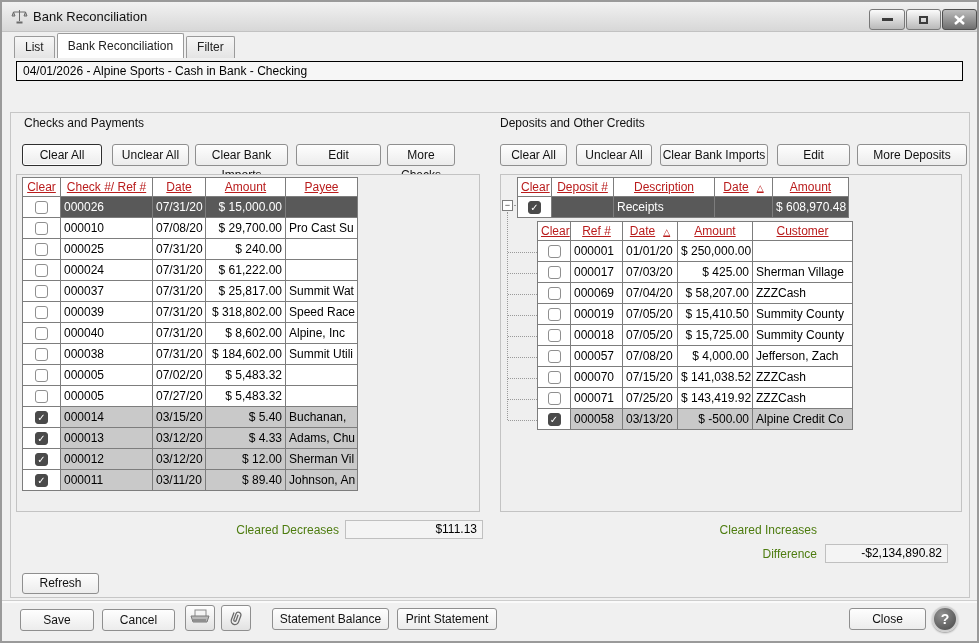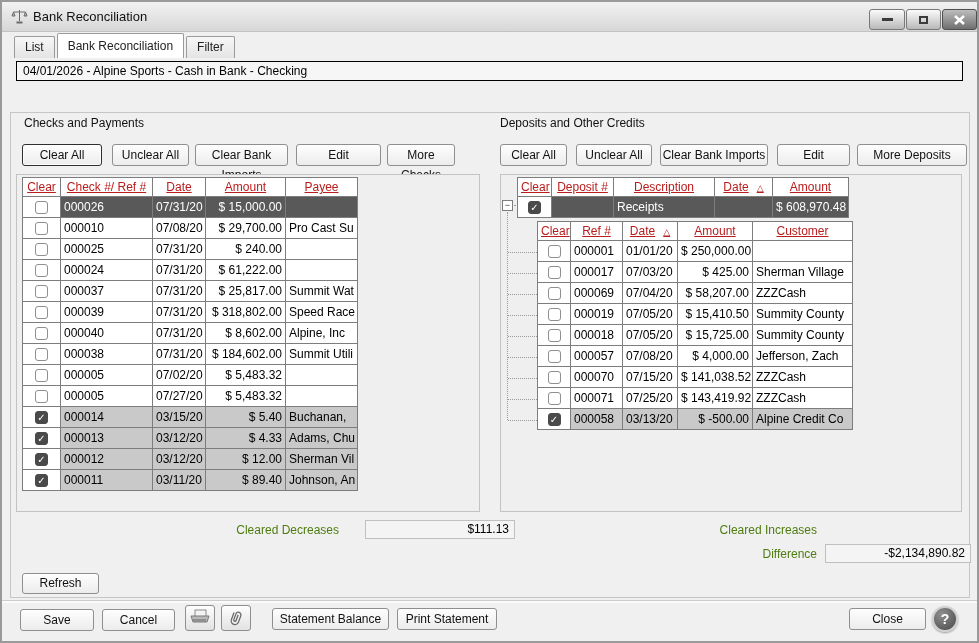--- a/index.html
+++ b/index.html
@@ -223,21 +223,21 @@
           <td class="cbcell"><span class="cb checked">✓</span></td>
           <td>000011</td>
           <td>03/11/20</td>
           <td class="right">$ 89.40</td>
           <td>Johnson, An</td>
         </tr>
       </tbody>
     </table>
 
   <div class="flabel" style="left:197px;top:521px;width:140px;">Cleared Decreases</div>
-  <div class="field" style="left:343px;top:518px;width:150px;margin-left:20px;">$111.13</div>
+  <div class="field" style="left:343px;top:518px;width:138px;">$111.13</div>
   <div class="btn" style="left:20px;top:571px;width:77px;height:21px;line-height:19px;">Refresh</div>
 
   <div class="section-label" style="left:498px;top:114px;">Deposits and Other Credits</div>
   <div class="btn" style="left:498px;top:142px;width:67px;">Clear All</div>
   <div class="btn" style="left:574px;top:142px;width:76px;">Unclear All</div>
   <div class="btn" style="left:658px;top:142px;width:108px;">Clear Bank Imports</div>
   <div class="btn" style="left:775px;top:142px;width:73px;">Edit</div>
   <div class="btn" style="left:855px;top:142px;width:110px;">More Deposits</div>
 
   <div class="subpanel" style="left:498px;top:172px;width:462px;height:338px;"></div>
@@ -350,21 +350,21 @@
           <td>000058</td>
           <td>03/13/20</td>
           <td class="right">$ -500.00</td>
           <td>Alpine Credit Co</td>
         </tr>
       </tbody>
     </table>
 
   <div class="flabel" style="left:640px;top:521px;width:175px;">Cleared Increases</div>
   <div class="flabel" style="left:640px;top:545px;width:175px;">Difference</div>
-  <div class="field" style="left:823px;top:542px;width:146px;padding-left:22px;">-$2,134,890.82</div>
+  <div class="field" style="left:823px;top:542px;width:123px;padding-left:22px;">-$2,134,890.82</div>
 
   <div class="separator"></div>
   <div class="btn" style="left:18px;top:607px;width:74px;">Save</div>
   <div class="btn" style="left:100px;top:607px;width:73px;">Cancel</div>
   <div class="iconbtn" style="left:183px;top:603px;">
     <svg width="22" height="18" viewBox="0 0 22 18">
       <rect x="6" y="1" width="11" height="7" fill="#f4f4f4" stroke="#8a8a8a"></rect>
       <path d="M2 7 h18 l-2 6 H4 z" fill="#b9b9b9" stroke="#7a7a7a"></path>
       <rect x="4" y="10" width="13" height="3" fill="#8f8f8f"></rect>
     </svg>

